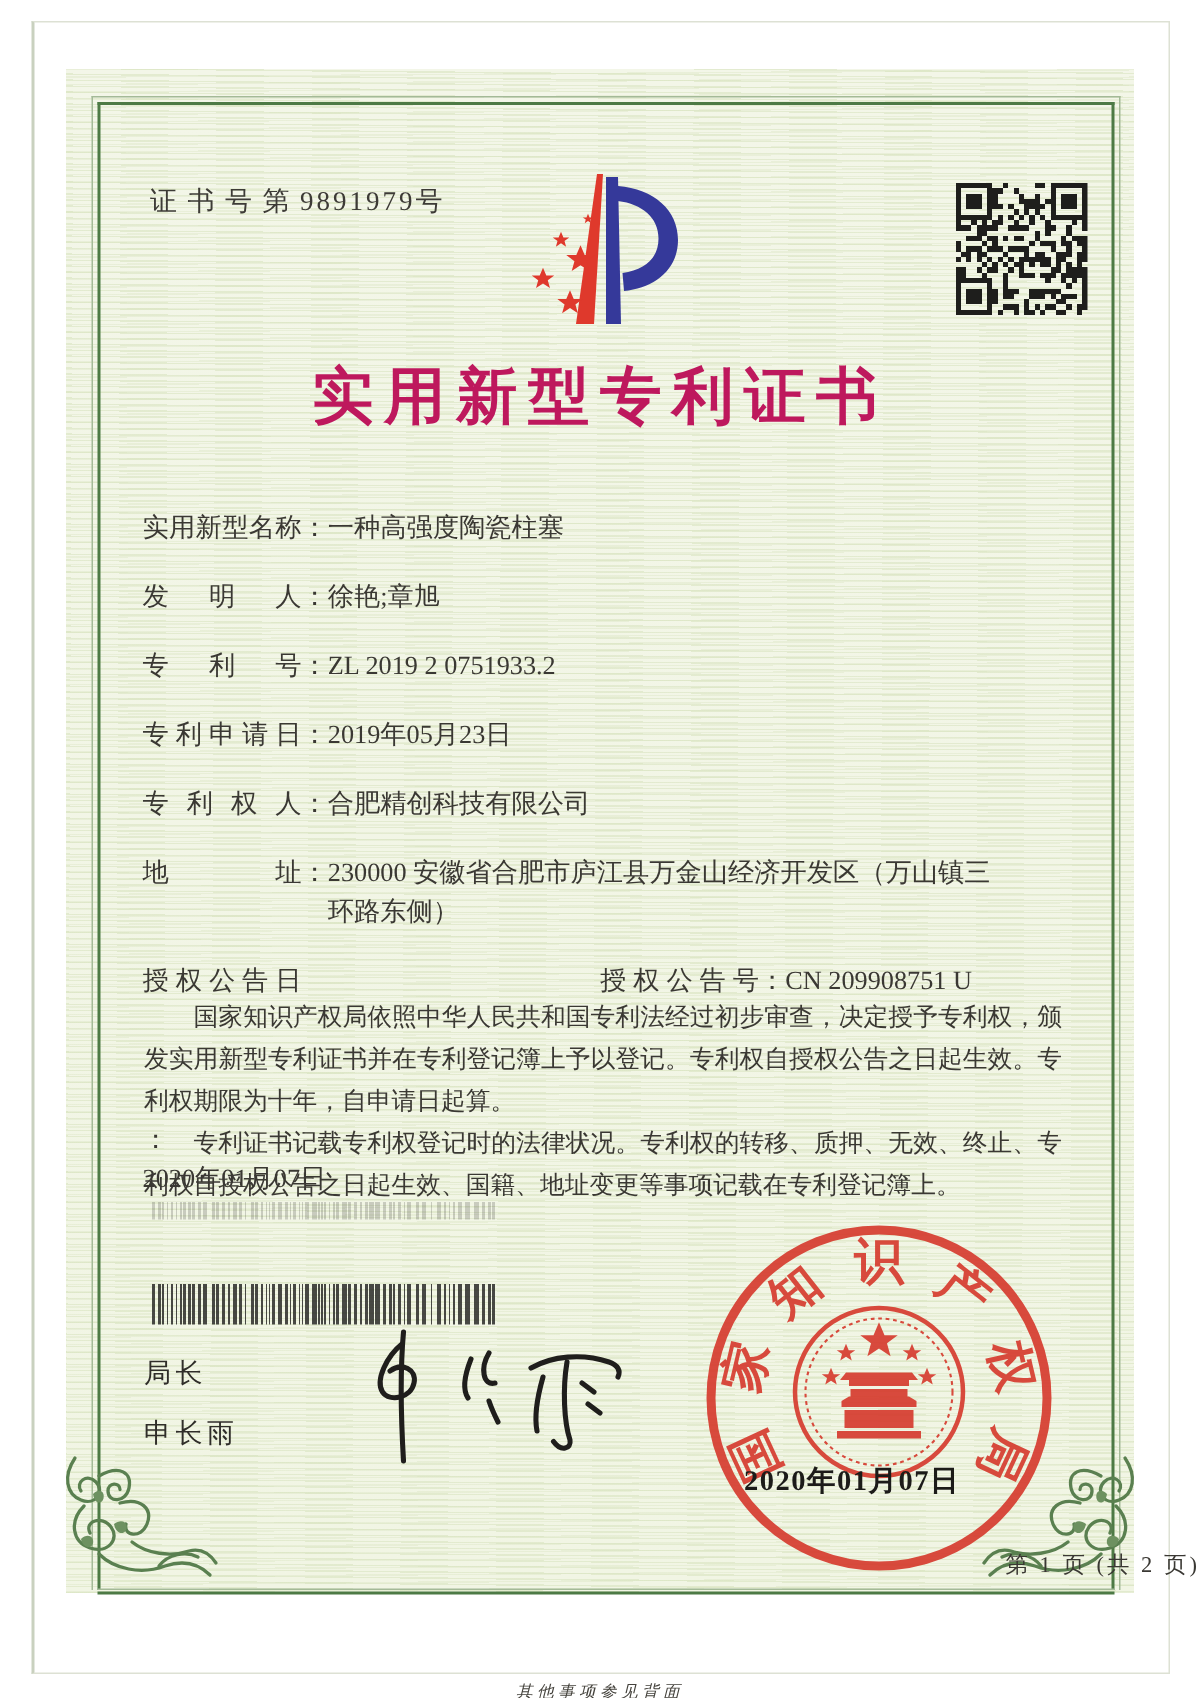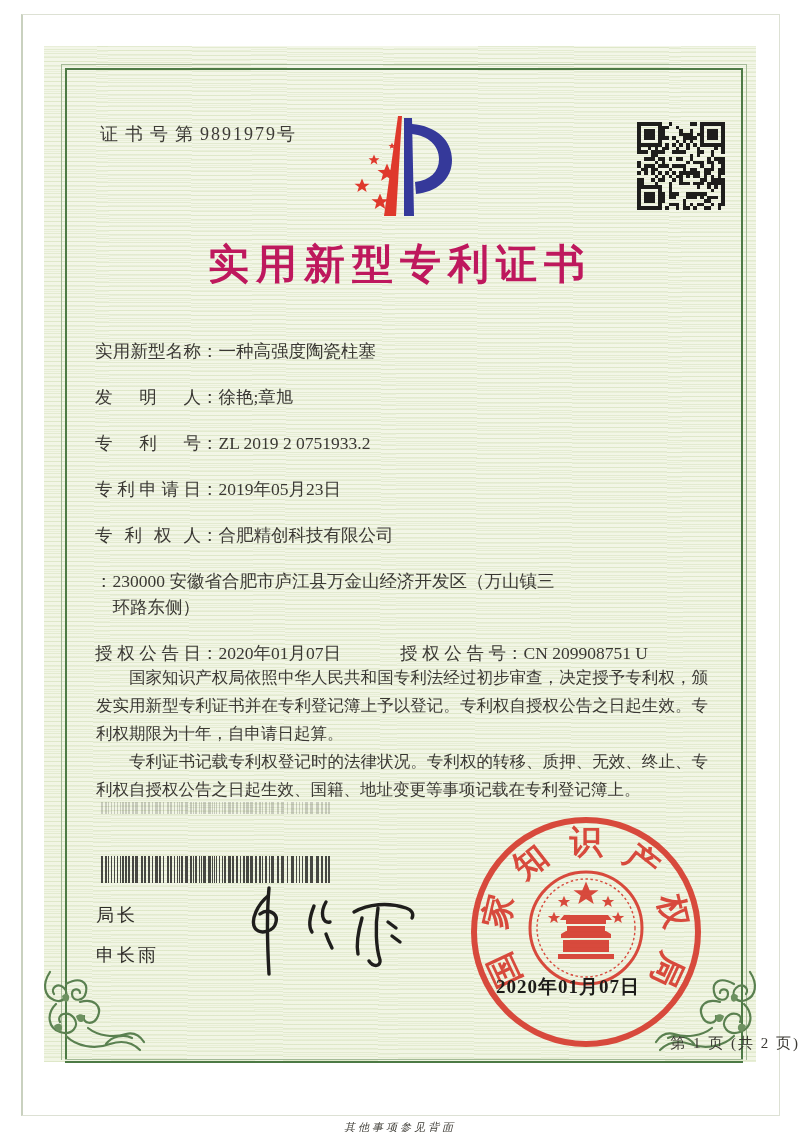--- a/index.html
+++ b/index.html
@@ -33,21 +33,21 @@
 
   .title { position:absolute; left:0; top:237px; width:800px; text-align:center;
            font-size:41px; font-weight:600; letter-spacing:7px; color:#be185d; }
 
   .fields { position:absolute; left:95px; top:338px; width:615px; font-size:17.5px; color:#3a3833; }
   .frow { display:flex; margin-bottom:20px; line-height:26px; position:relative; }
   .flabel { display:inline-block; width:106px; text-align:justify; text-align-last:justify; flex:0 0 106px; }
   .fcolon { flex:0 0 16px; }
   .fvalue { flex:0 1 auto; }
   .frow.addr .fvalue { max-width:448px; }
-  .frow.grant { margin-top:2px; }
+  .frow.grant { margin-top:2px;flex-direction:column; }
   .grant2 { position:absolute; left:305px; top:0; display:flex; }
   .grant2 .flabel { width:106px; flex:0 0 106px; }
 
   .paras { position:absolute; left:96px; top:664px; width:612px; font-size:16.5px;
            line-height:28px; text-align:justify; color:#3a3833; }
   .paras p { text-indent:2em; }
 
   .barcode-echo { position:absolute; left:101px; top:800px; width:231px; height:12px; opacity:.2; }
   .barcode { position:absolute; left:101px; top:856px; width:231px; height:27px; opacity:.85; }
 
@@ -473,20 +473,21 @@
     <span class="flabel">专利申请日</span>
       <span class="fcolon">：</span>
     <span class="fvalue">2019年05月23日</span>
   </div>
   <div class="frow">
     <span class="flabel">专利权人</span>
       <span class="fcolon">：</span>
     <span class="fvalue">合肥精创科技有限公司</span>
   </div>
   <div class="frow addr">
+    <span class="flabel">地址</span>
       <span class="fcolon">：</span>
     <span class="fvalue">230000 安徽省合肥市庐江县万金山经济开发区（万山镇三环路东侧）</span>
   </div>
   <div class="frow grant">
     <span class="flabel">授权公告日</span>
       <span class="fcolon">：</span>
     <span class="fvalue">2020年01月07日</span>
     <span class="grant2">
       <span class="flabel">授权公告号</span>
         <span class="fcolon">：</span>

